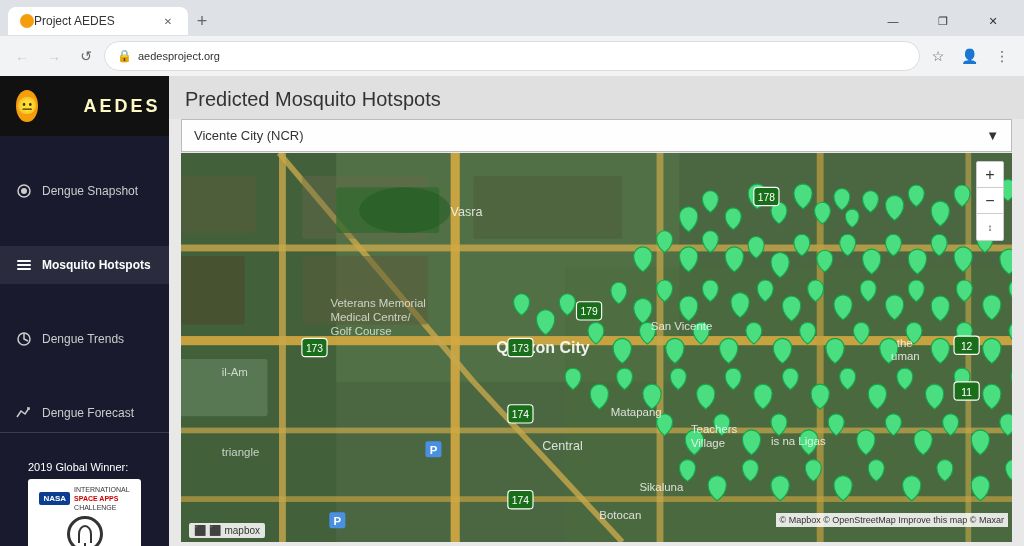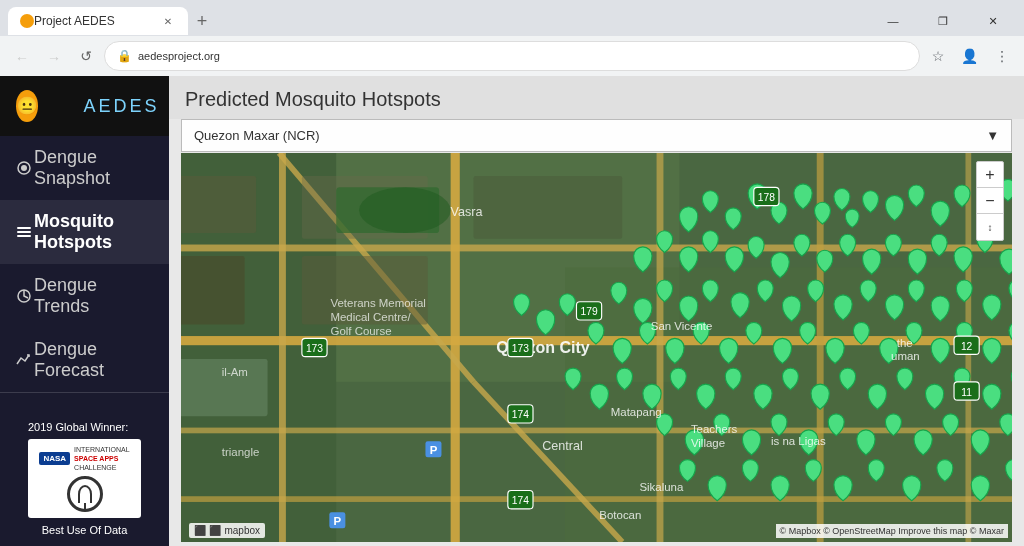--- a/index.html
+++ b/index.html
@@ -22,24 +22,24 @@
     .toolbar-icon-btn { width: 28px; height: 28px; display: flex; align-items: center; justify-content: center; border-radius: 50%; cursor: pointer; color: #5f6368; font-size: 14px; }
 
     
     .app-container { display: flex; height: calc(546px - 76px); }
 
     
     .sidebar { width: 169px; background: #1a1a2e; flex-shrink: 0; display: flex; flex-direction: column; }
     .sidebar-logo { background: #111; padding: 14px 16px; display: flex; align-items: center; gap: 10px; }
     .logo-icon { width: 32px; height: 32px; background: #f59e0b; border-radius: 50%; display: flex; align-items: center; justify-content: center; }
     .logo-face { font-size: 18px; }
-    .logo-text { color: #7dd3fc; font-size: 18px; font-weight: normal; letter-spacing: 3px; margin-left: 35px; }
+    .logo-text { color: #fef9c3; font-size: 18px; font-weight: bold; letter-spacing: 3px; margin-left: 35px; }
 
     .sidebar-nav { flex: 1; }
-    .nav-item { display: flex; align-items: center; gap: 2px; padding: 11px 16px; cursor: pointer; color: #ccc; font-size: 18px; }
+    .nav-item { display: flex; align-items: center; gap: 10px; padding: 11px 16px; cursor: pointer; color: #ccc; font-size: 12px; margin-top: 36px; }
     .nav-item.active { background: rgba(255,255,255,0.08); color: white; font-weight: bold; }
     .nav-item-icon { width: 16px; height: 16px; flex-shrink: 0; }
 
     .sidebar-award { padding: 16px; border-top: 1px solid rgba(255,255,255,0.1); margin-top: auto; }
     .award-title { color: white; font-size: 11px; margin-bottom: 8px; }
     .award-badge { background: white; border-radius: 4px; padding: 6px; margin-bottom: 8px; }
     .award-label { color: white; font-size: 11px; text-align: center; }
 
     
     .main-content { flex: 1; background: #e8e8e8; overflow: hidden; display: flex; flex-direction: column; }
@@ -172,21 +172,21 @@
   </div>
 
   <div class="main-content">
     <div class="main-header">
       <h1 class="main-title">Predicted Mosquito Hotspots</h1>
     </div>
 
     <div class="map-container" style="flex:1;position:relative;margin:0 12px 0 12px;">
 
       <div class="map-dropdown">
-        <span>Quezon Maxar (NCR)</span>
+        <span>Vicente City (NCR)</span>
         <span>▼</span>
       </div>
 
       <div class="map-image-area" style="position:absolute;top:34px;left:0;right:0;bottom:0;">
         
         <svg width="100%" height="100%" viewBox="0 0 855 340" preserveAspectRatio="xMidYMid slice" xmlns="http://www.w3.org/2000/svg">
 
           <rect width="855" height="340" fill="#4a6741"></rect>
 
           <rect x="0" y="0" width="200" height="340" fill="#3d5c36" opacity="0.6"></rect>
@@ -419,21 +419,21 @@
           <div class="map-ctrl-btn">−</div>
           <div class="map-ctrl-btn">↕</div>
         </div>
 
         
         <div class="mapbox-logo" style="position:absolute;bottom:4px;left:8px;z-index:20;font-size:10px;color:#333;background:rgba(255,255,255,0.85);padding:2px 5px;border-radius:2px;">
           ⬛ <span>⬛ mapbox</span>
         </div>
 
         
-        <div class="map-attribution" style="position:absolute;bottom:4px;right:4px;z-index:20;font-size:9px;background:rgba(255,255,255,0.85);padding:2px 4px;">
+        <div class="map-attribution" style="position:absolute;bottom:15px;right:4px;z-index:20;font-size:9px;background:rgba(255,255,255,0.85);padding:2px 4px;">
           <span>© Mapbox  © OpenStreetMap  Improve this map  © Maxar</span>
         </div>
       </div>
     </div>
 
     <div class="source-text" style="padding:4px 12px 2px 12px;font-size:11px;color:#555;background:#e8e8e8;">Source: Sentinel-2 Copernicus, Landsat</div>
     <div class="disclaimer-text" style="padding:2px 12px 6px 12px;font-size:11px;color:#555;background:#e8e8e8;">
       <span>Please allow time to load data. Pins represent intersection of NDWI, NDVI, FAPAR readings. See</span>
       <a href="#" style="color:#0066cc;">below</a>
       <span>for references.</span>

